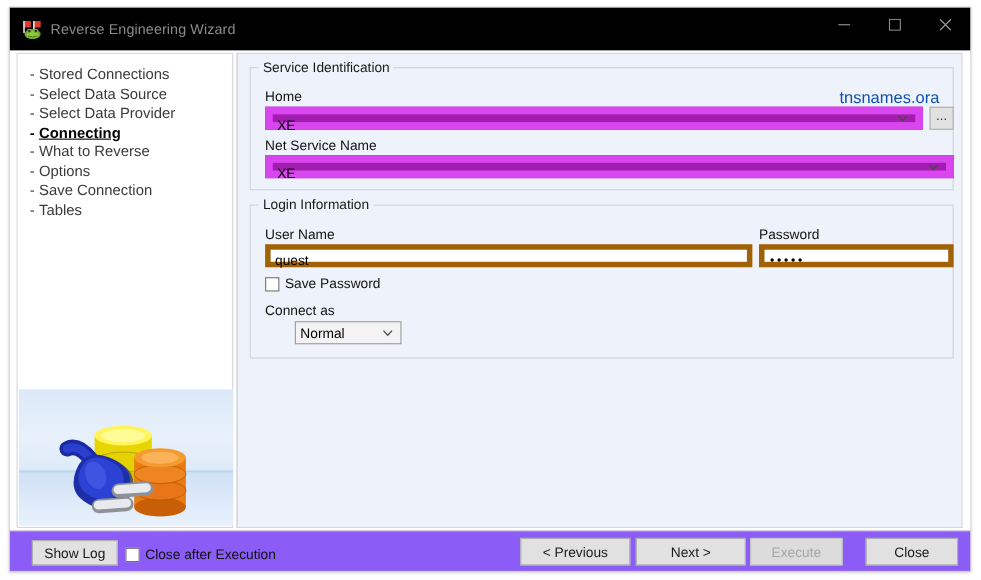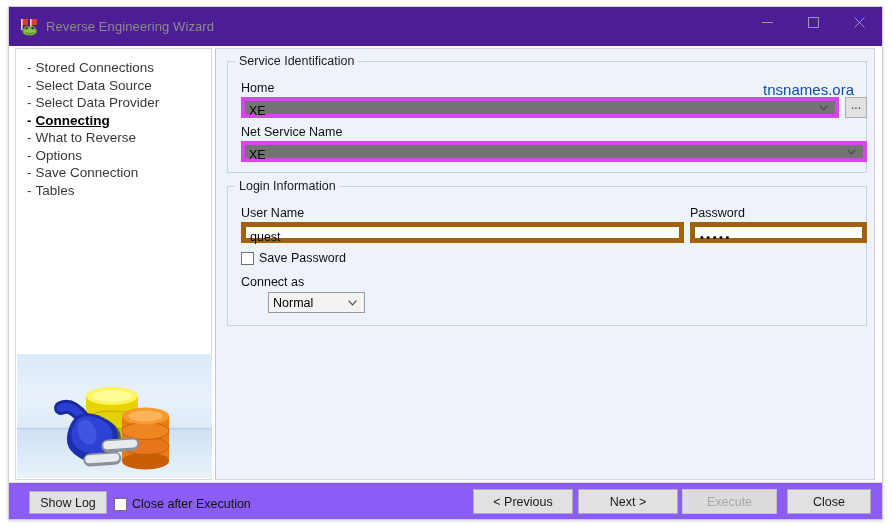--- a/index.html
+++ b/index.html
@@ -28,21 +28,21 @@
     box-sizing: border-box;
     box-shadow: 0 1px 3px rgba(0,0,0,0.18);
   }
 
   
   #titlebar {
     position: absolute;
     left: 0; top: 0;
     width: 100%;
     height: 39px;
-    background: #4c1d95;
+    background: #000000;
     box-sizing: border-box;
   }
   #title-icon {
     position: absolute;
     left: 12px;
     top: 12px;
     width: 18px;
     height: 17px;
   }
   #title-text {
@@ -159,22 +159,22 @@
   .field-label {
     position: absolute;
     font-size: 12.5px;
     color: #111;
     white-space: nowrap;
   }
 
   
   .combo {
     position: absolute;
-    background: #737373;
-    border: 4px solid #d946ef;
+    background: #a21caf;
+    border: 7px solid #d946ef;
     box-sizing: border-box;
     height: 21px;
   }
   .combo .val {
     position: absolute;
     left: 4px;
     top: 3px;
     font-size: 12.5px;
     color: #000;
     white-space: nowrap;
@@ -285,21 +285,21 @@
     padding: 0;
   }
   .btn.disabled {
     color: #a6a6a6;
     background: #dcdcdc;
     border-color: #c4c4c4;
   }
   #btn-showlog { left: 20px;  top: 8px; width: 78px;  height: 23px; }
   #btn-prev    { left: 464px; top: 6px; width: 100px; height: 25px; }
   #btn-next    { left: 569px; top: 6px; width: 100px; height: 25px; }
-  #btn-exec    { left: 673px; top: 6px; width: 95px; height: 25px; }
+  #btn-exec    { left: 673px; top: 6px; width: 84px; height: 25px; }
   #btn-close2  { left: 778px; top: 6px; width: 84px;  height: 25px; }
   #cb-closeexec { left: 105px; top: 14px; }
 </style>
 </head>
 <body>
 
 <div id="window">
 
   <div id="titlebar">
     <div id="title-icon">

